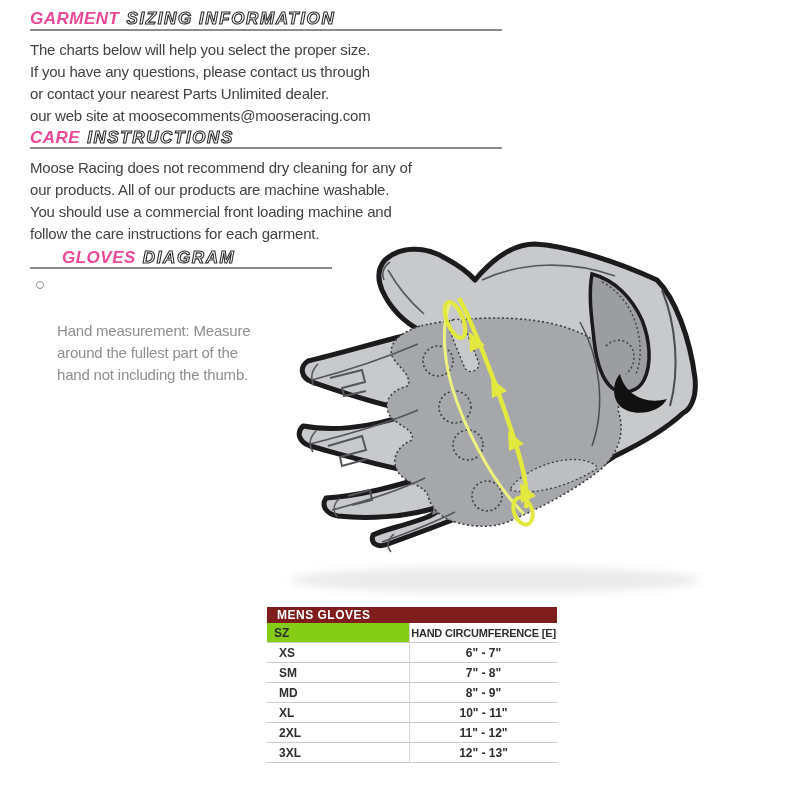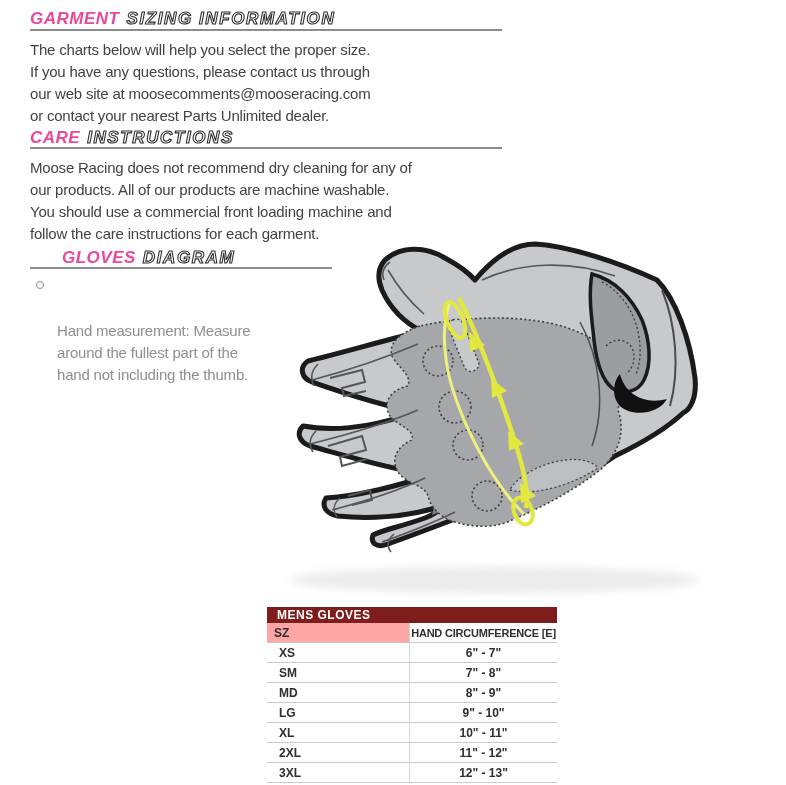--- a/index.html
+++ b/index.html
@@ -59,38 +59,38 @@
     display:flex;height:19px;align-items:center;
     border-bottom:1px solid #c9cacb;background:#ffffff;
   }
   .cell-sz{
     width:143px;box-sizing:border-box;padding-left:12px;
     font-size:12px;color:#2c2e30;
     border-right:1px solid #d5d6d7;
     height:100%;display:flex;align-items:center;
   }
   .cell-val{flex:1;text-align:center;font-size:12px;color:#2c2e30;}
-  .subheader .cell-sz{background:#fca5a5;padding-left:7px;}
+  .subheader .cell-sz{background:#84cc16;padding-left:7px;}
   .subheader .cell-val{font-size:11px;letter-spacing:-.2px;}
 
   
   .diagram{left:270px;top:228px;width:440px;height:372px;}
 </style>
 </head>
 <body>
 
 <div class="abs heading" style="top:9px;">
   <span class="h-strong">GARMENT</span><span class="h-light">SIZING INFORMATION</span>
 </div>
 <div class="abs rule" style="top:29px;width:472px;"></div>
 <div class="abs para" style="top:39px;">
   <div>The charts below will help you select the proper size.</div>
   <div>If you have any questions, please contact us through</div>
+  <div>or contact your nearest Parts Unlimited dealer.</div>
   <div>our web site at moosecomments@mooseracing.com</div>
-  <div>or contact your nearest Parts Unlimited dealer.</div>
 </div>
 
 <div class="abs heading" style="top:128px;">
   <span class="h-strong">CARE</span><span class="h-light">INSTRUCTIONS</span>
 </div>
 <div class="abs rule" style="top:147px;width:472px;"></div>
 <div class="abs para" style="top:157px;">
   <div>Moose Racing does not recommend dry cleaning for any of</div>
   <div>our products. All of our products are machine washable.</div>
   <div>You should use a commercial front loading machine and</div>
@@ -236,24 +236,20 @@
   </div>
   <div class="tbl-row">
     <div class="cell-sz">SM</div>
     <div class="cell-val">7" - 8"</div>
   </div>
   <div class="tbl-row">
     <div class="cell-sz">MD</div>
     <div class="cell-val">8" - 9"</div>
   </div>
   <div class="tbl-row">
-    <div class="cell-sz">LG</div>
-    <div class="cell-val">9" - 10"</div>
-  </div>
-  <div class="tbl-row">
     <div class="cell-sz">XL</div>
     <div class="cell-val">10" - 11"</div>
   </div>
   <div class="tbl-row">
     <div class="cell-sz">2XL</div>
     <div class="cell-val">11" - 12"</div>
   </div>
   <div class="tbl-row">
     <div class="cell-sz">3XL</div>
     <div class="cell-val">12" - 13"</div>

